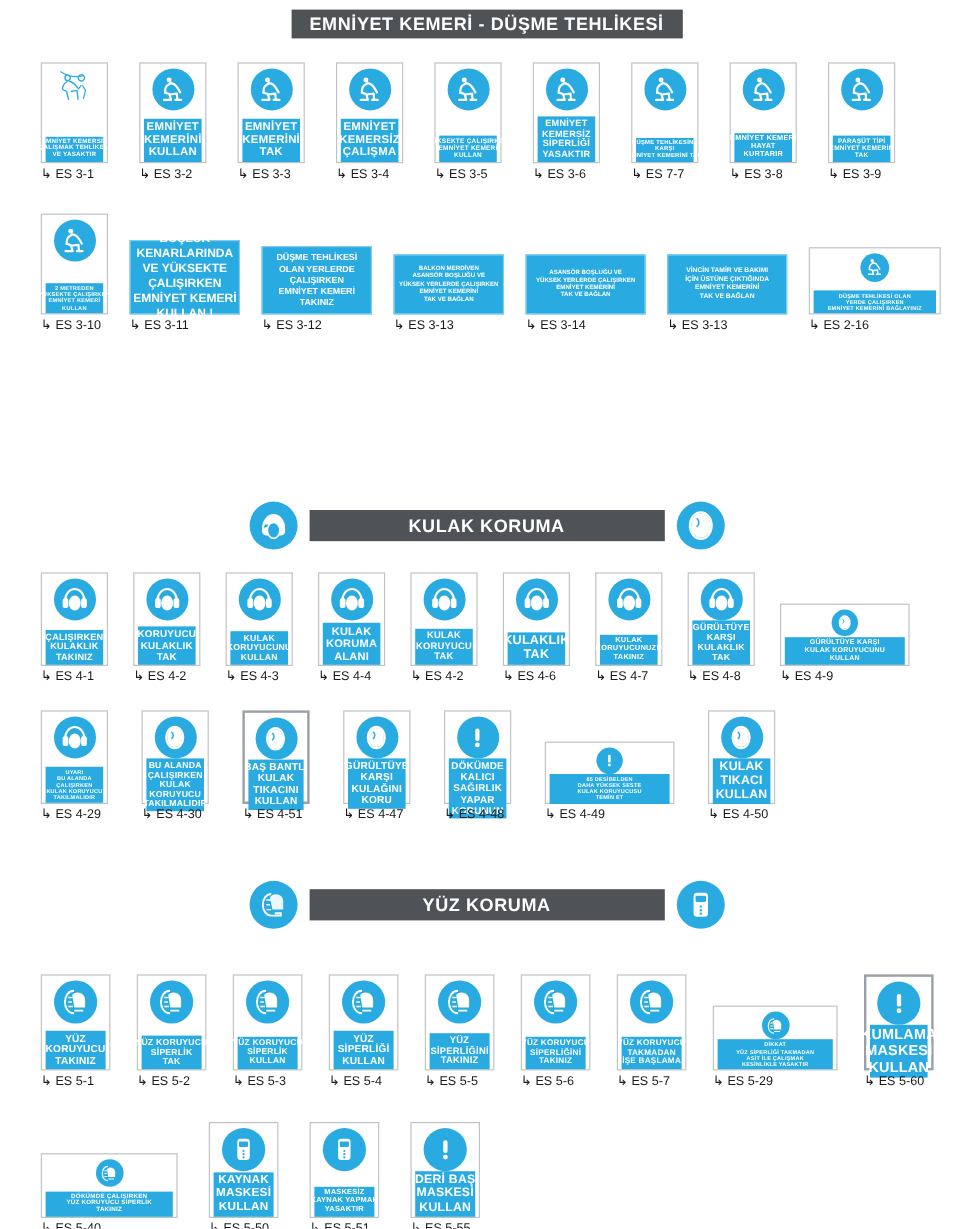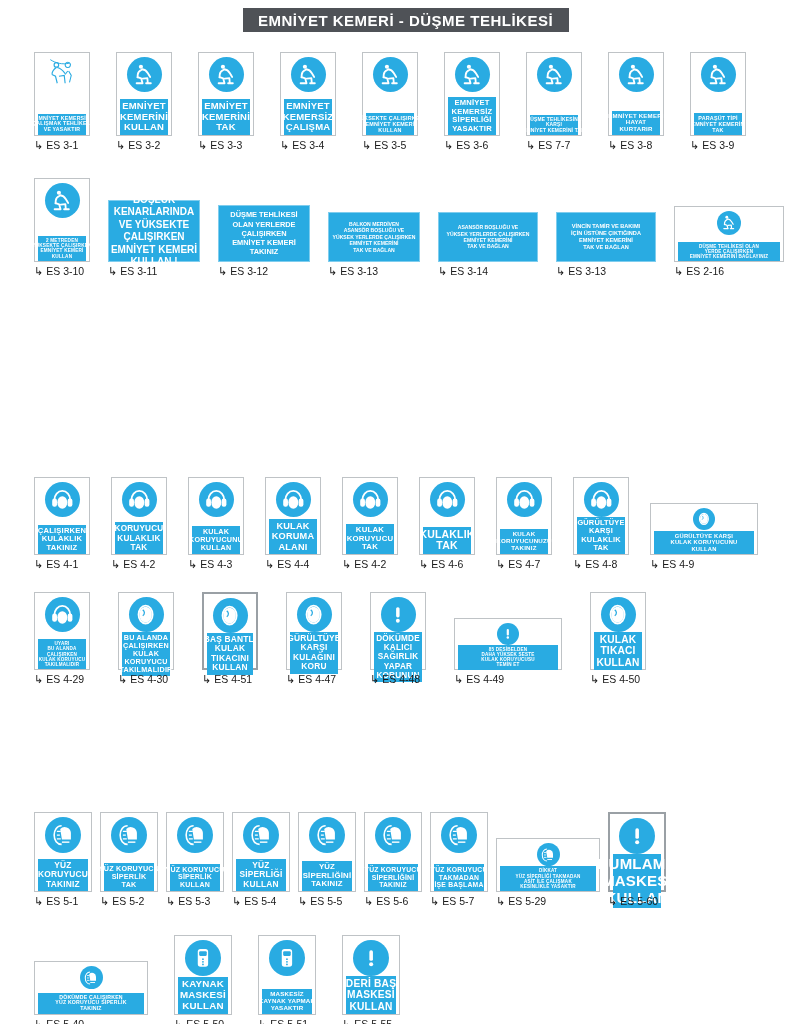--- a/index.html
+++ b/index.html
@@ -429,20 +429,36 @@
             <span>EMNİYET KEMERİNİ BAĞLAYINIZ</span>
           </div>
         </div>
         <div class="code">
           <span class="arrow">↳</span>
           <span>ES 2-16</span>
         </div>
       </div>
     </div>
 
+  <div class="banner-row" style="position:absolute; left:0; top:418px; width:811px; gap:10px;">
+    <div class="banner-ico">
+      <svg width="30" height="30" viewBox="0 0 30 30">
+        <path d="M6 17 a9 11 0 0 1 18 0 v3 a2.6 2.6 0 0 1-2.6 2.6h-1.3a2.6 2.6 0 0 1-2.6-2.6v-4a2.6 2.6 0 0 1 2.6-2.6h1.3 M6 17 v3 a2.6 2.6 0 0 0 2.6 2.6h1.3a2.6 2.6 0 0 0 2.6-2.6v-4a2.6 2.6 0 0 0-2.6-2.6H8.6" fill="#fff" stroke="#fff" stroke-width="1.2" stroke-linejoin="round"></path>
+        <ellipse cx="15" cy="19" rx="5.2" ry="6.6" fill="#29abe2" stroke="#fff" stroke-width="1.4"></ellipse>
+      </svg>
+    </div>
+    <div class="banner banner-mid">KULAK KORUMA</div>
+    <div class="banner-ico">
+      <svg width="30" height="30" viewBox="0 0 30 30">
+        <ellipse cx="15" cy="15" rx="9" ry="11" fill="none" stroke="#fff" stroke-width="2"></ellipse>
+        <path d="M15 5 c5 0 8 5 8 10 c0 5-3 10-8 10 c-5 0-8-5-8-10 C7 10 10 5 15 5z" fill="#fff"></path>
+        <path d="M11.5 9 c2.5 1.5 2.5 5 0 7" fill="none" stroke="#29abe2" stroke-width="1.4"></path>
+      </svg>
+    </div>
+  </div>
 
   <div class="row" id="row3" style="left:34px; top:477px; gap:21px;">
       <div class="cell">
         <div class="sign" style="width: 56px; height: 78px;">
           <div class="sign-ico" style="width: 35px; height: 35px;">
             <svg width="26.6" height="26.6" viewBox="0 0 30 30">
         <path d="M6 16 a9 10.5 0 0 1 18 0" fill="none" stroke="#fff" stroke-width="2"></path>
         <rect x="3.6" y="14" width="5.4" height="9.4" rx="2.5" fill="#fff"></rect>
         <rect x="21" y="14" width="5.4" height="9.4" rx="2.5" fill="#fff"></rect>
         <ellipse cx="15" cy="18.6" rx="5.6" ry="7" fill="#fff"></ellipse>
@@ -772,22 +788,41 @@
             <span>KULLAN</span>
           </div>
         </div>
         <div class="code">
           <span class="arrow">↳</span>
           <span>ES 4-50</span>
         </div>
       </div>
     </div>
 
-
-  <div class="row" id="row5" style="left:34px; top:812px; gap:8px;">
+  <div class="banner-row" style="position:absolute; left:0; top:734px; width:811px; gap:10px;">
+    <div class="banner-ico">
+      <svg width="30" height="30" viewBox="0 0 30 30">
+        <path d="M13 6 c-4 0-7 4-7 9 c0 5 3 9 7 9 h8 v-2 h-5" fill="none" stroke="#fff" stroke-width="1.6"></path>
+        <path d="M12 9 a6 6 0 0 1 11 3 v7 h-9 z" fill="#fff" opacity=".9"></path>
+        <path d="M9 11 h4 M9 15 h3 M9 19 h4" stroke="#fff" stroke-width="1.2"></path>
+      </svg>
+    </div>
+    <div class="banner banner-mid">YÜZ KORUMA</div>
+    <div class="banner-ico">
+      <svg width="30" height="30" viewBox="0 0 30 30">
+        <rect x="9" y="5" width="12" height="20" rx="3" fill="#fff"></rect>
+        <rect x="10.6" y="7.5" width="8.8" height="5.2" rx="1.2" fill="#29abe2"></rect>
+        <circle cx="15" cy="16.5" r="1" fill="#29abe2"></circle>
+        <circle cx="15" cy="19.6" r="1" fill="#29abe2"></circle>
+        <circle cx="15" cy="22.5" r="1" fill="#29abe2"></circle>
+      </svg>
+    </div>
+  </div>
+
+  <div class="row" id="row5" style="left:34px; top:812px; gap:22px;">
       <div class="cell">
         <div class="sign" style="width: 58px; height: 80px;">
           <div class="sign-ico" style="width: 36px; height: 36px;">
             <svg width="28.080000000000002" height="28.080000000000002" viewBox="0 0 30 30">
         <path d="M13.5 5 C8.6 5 5.5 9.4 5.5 15 c0 5.6 3.1 10 8 10" fill="none" stroke="#fff" stroke-width="1.7"></path>
         <path d="M12 8.6 a6.6 6.6 0 0 1 11.4 4 v7.2 h-9.6 z" fill="#fff"></path>
         <path d="M8.4 11 h4.2 M8.4 15 h3.2 M8.4 19 h4.2" stroke="#fff" stroke-width="1.4"></path>
         <path d="M13.8 22.6 h8" stroke="#fff" stroke-width="1.5"></path>
       </svg>
           </div>
@@ -951,21 +986,21 @@
         </div>
       </div>
       <div class="cell">
         <div class="sign silver" style="width: 58px; height: 80px;">
           <div class="sign-ico" style="width: 36px; height: 36px;">
             <svg width="22.32" height="22.32" viewBox="0 0 30 30">
         <rect x="12.6" y="4.4" width="4.8" height="14.2" rx="2.2" fill="#fff"></rect>
         <circle cx="15" cy="23.2" r="2.7" fill="#fff"></circle>
       </svg>
           </div>
-          <div class="sign-txt" style="font-size: 15px; justify-content: flex-end;">
+          <div class="sign-txt" style="font-size: 12px; justify-content: flex-end;">
             <span>KUMLAMA</span>
             <span>MASKESİ</span>
             <span>KULLAN</span>
           </div>
         </div>
         <div class="code">
           <span class="arrow">↳</span>
           <span>ES 5-60</span>
         </div>
       </div>

